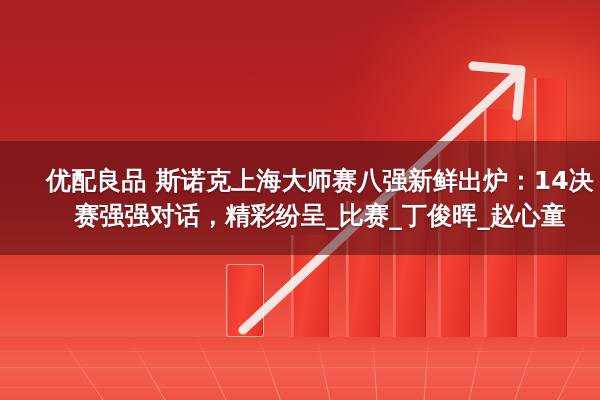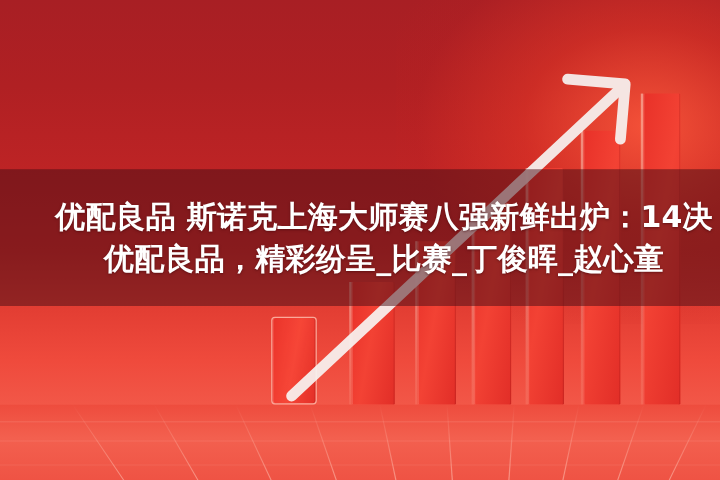--- a/index.html
+++ b/index.html
@@ -208,16 +208,16 @@
         <line x1="243" y1="330" x2="519" y2="72"></line>
         <polyline points="473,66 521,70 517,116"></polyline>
       </g>
     </svg>
   </div>
 
   <div class="band"></div>
 
   <div class="headline">
     <div class="line">优配良品 斯诺克上海大师赛八强新鲜出炉：14决</div>
-    <div class="line">优配良品，精彩纷呈_比赛_丁俊晖_赵心童</div>
+    <div class="line">赛强强对话，精彩纷呈_比赛_丁俊晖_赵心童</div>
   </div>
 
 </div>
 
 </body></html>

